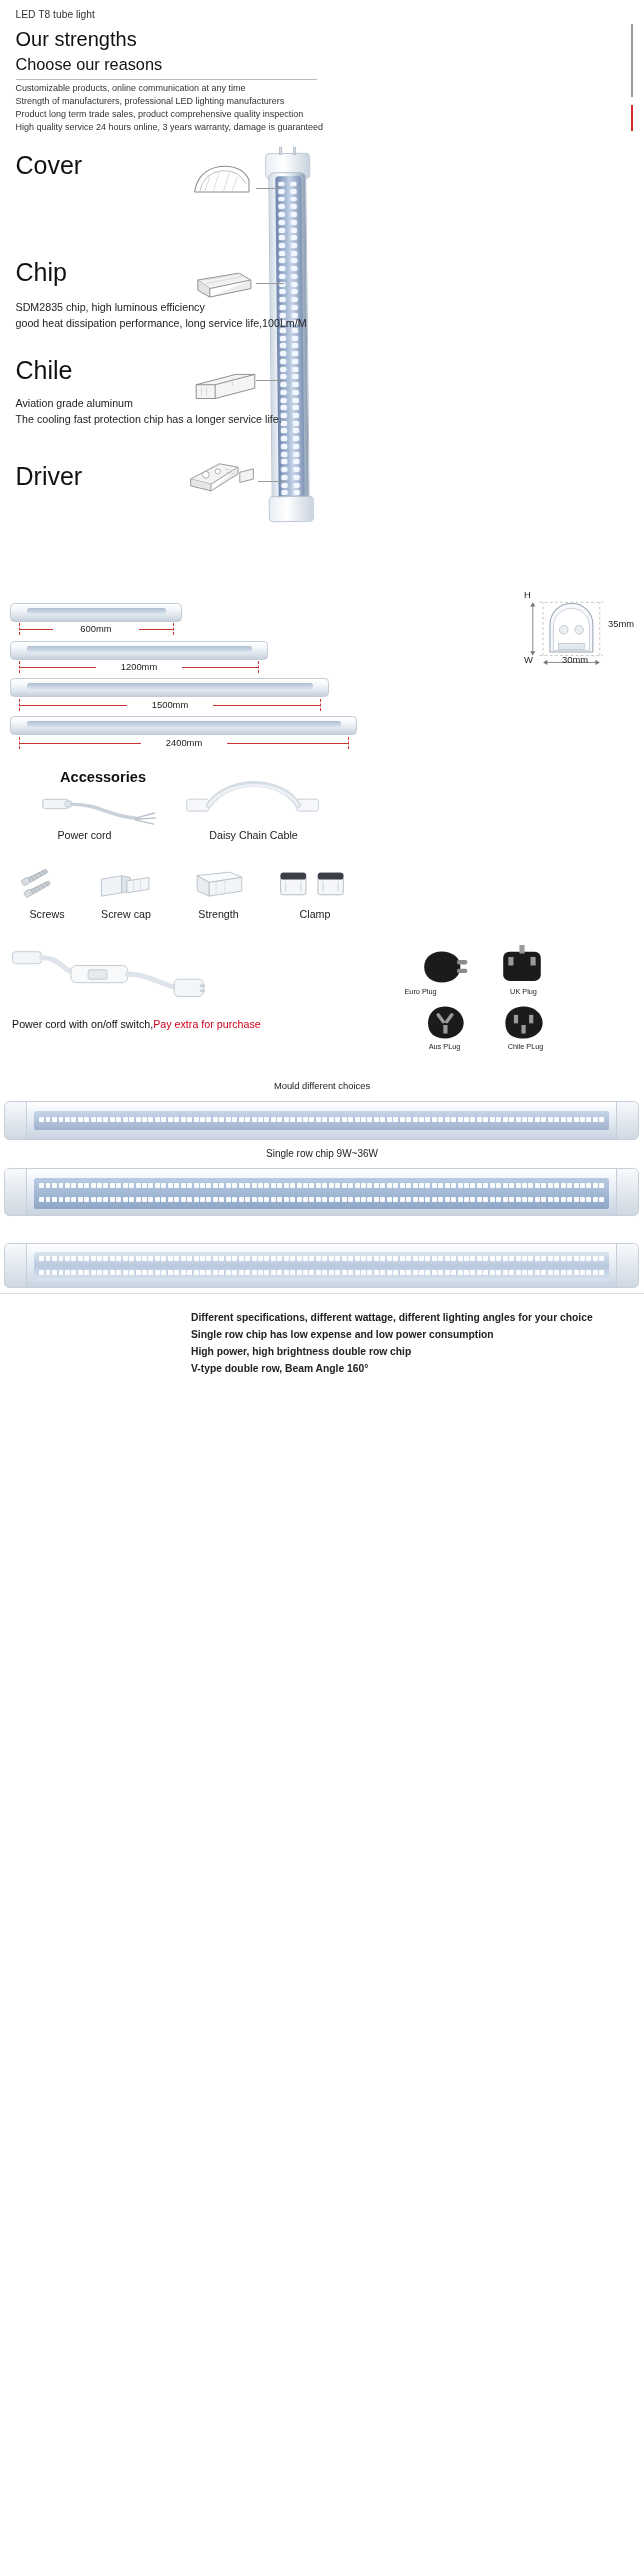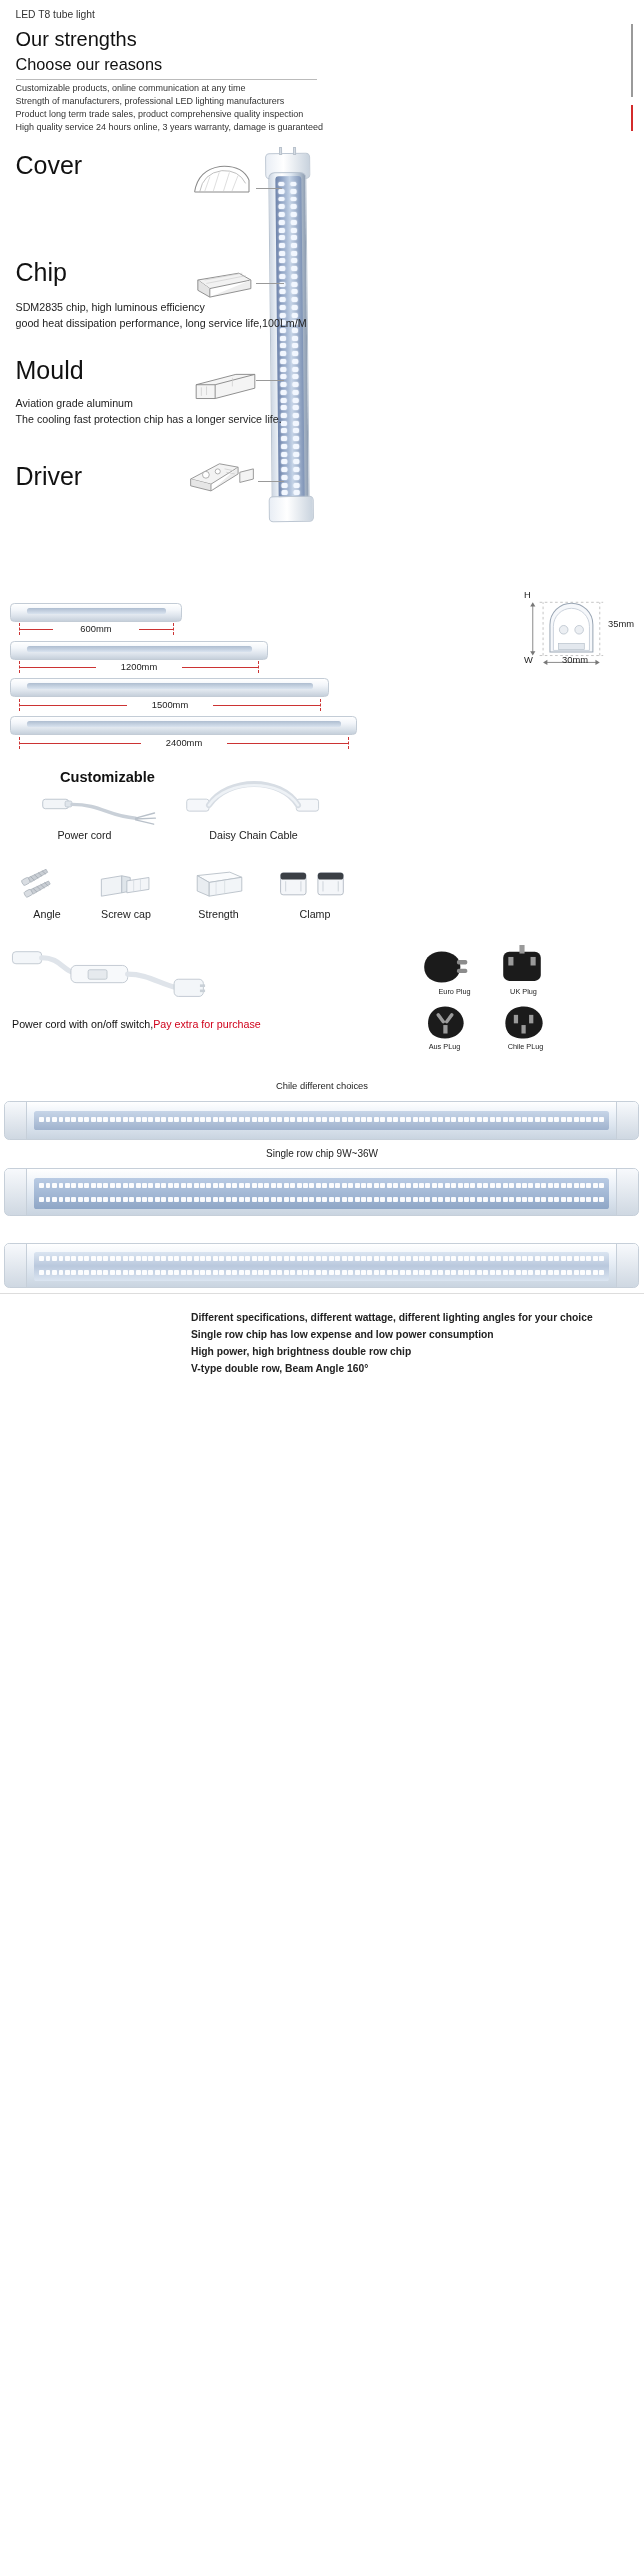--- a/index.html
+++ b/index.html
@@ -301,21 +301,21 @@
   <div class="sketch" style="left:191px; top:268px;">
     <svg width="65" height="36" viewBox="0 0 76 42">
       <path d="M8 14 L56 6 L70 14 L22 24 Z" fill="#f2f2f2" stroke="#8a8a8a" stroke-width="1.1"></path>
       <path d="M8 14 L8 26 L22 34 L22 24" fill="#e4e4e4" stroke="#8a8a8a" stroke-width="1.1"></path>
       <path d="M22 34 L70 24 L70 14" fill="#ededed" stroke="#8a8a8a" stroke-width="1.1"></path>
       <path d="M16 14 L60 6 M18 18 L64 9" stroke="#c9c9c9" stroke-width=".7"></path>
     </svg>
   </div>
   <div class="lead-line" style="left:256px; top:283px; width:27.5px;"></div>
 
-  <div class="feat-title" style="left:15.5px; top:356px;">Mould</div>
+  <div class="feat-title" style="left:15.5px; top:356px;">Chile</div>
   <div class="feat-text" style="left:15.5px; top:395px;">
     <div>Aviation grade aluminum</div>
     <div>The cooling fast protection chip has a longer service life.</div>
   </div>
   <div class="sketch" style="left:191px; top:364px;">
     <svg width="69" height="38" viewBox="0 0 80 44">
       <path d="M6 24 L52 12 L74 12 L74 28 L28 40 L6 40 Z" fill="#f4f4f4" stroke="#8a8a8a" stroke-width="1.1"></path>
       <path d="M6 24 L28 24 L28 40" fill="none" stroke="#8a8a8a" stroke-width="1.1"></path>
       <path d="M28 24 L74 12" fill="none" stroke="#8a8a8a" stroke-width="1.1"></path>
       <path d="M12 27 L12 37 M18 26 L18 36 M48 16 L48 26" stroke="#cacaca" stroke-width=".8"></path>
@@ -382,21 +382,21 @@
       <path d="M24 82 L86 82" stroke="#777" stroke-width="1"></path>
       <path d="M27 79 L22 82 L27 85" fill="#777"></path>
       <path d="M83 79 L88 82 L83 85" fill="#777"></path>
     </svg>
     <div style="position:absolute; left:0px; top:-3.4px; font-size:9.4px;">H</div>
     <div style="position:absolute; left:0px; top:62px; font-size:9.4px;">W</div>
     <div style="position:absolute; left:84px; top:26px; font-size:9.4px;">35mm</div>
     <div style="position:absolute; left:38px; top:62px; font-size:9.4px;">30mm</div>
   </div>
 
-  <div class="acc-title">Customizable</div>
+  <div class="acc-title">Accessories</div>
 
   <div class="sketch" style="left:41px; top:794px;">
     <svg width="129" height="38" viewBox="0 0 150 44">
       <rect x="2" y="6" width="30" height="11" rx="3" fill="#f2f5f8" stroke="#b7c0ca" stroke-width="1"></rect>
       <rect x="28" y="8" width="8" height="7" rx="2" fill="#dfe5eb" stroke="#b7c0ca" stroke-width=".8"></rect>
       <path d="M36 12 C70 12 78 26 110 28" fill="none" stroke="#c9d0d8" stroke-width="4" stroke-linecap="round"></path>
       <path d="M110 28 L132 22 M110 29 L133 28 M110 30 L131 35" stroke="#b9c1ca" stroke-width="1.6" stroke-linecap="round"></path>
     </svg>
   </div>
   <div class="acc-label" style="left:33px; top:829px; width:103px;">Power cord</div>
@@ -418,21 +418,21 @@
         <path d="M17 11 L40 12 L40 16 L17 17 Z" fill="#c9ced4" stroke="#a8afb7" stroke-width=".8"></path>
         <path d="M20 11 L22 17 M25 11 L27 17 M30 11 L32 17 M35 11 L37 17" stroke="#9aa1a9" stroke-width=".7"></path>
       </g>
       <g transform="rotate(-28 22 32)">
         <rect x="10" y="24" width="9" height="7" rx="2" fill="#d9dde2" stroke="#a8afb7" stroke-width=".8"></rect>
         <path d="M19 25 L42 26 L42 30 L19 31 Z" fill="#c9ced4" stroke="#a8afb7" stroke-width=".8"></path>
         <path d="M22 25 L24 31 M27 25 L29 31 M32 25 L34 31 M37 25 L39 31" stroke="#9aa1a9" stroke-width=".7"></path>
       </g>
     </svg>
   </div>
-  <div class="acc-label" style="left:0px; top:908px; width:94px;">Angle</div>
+  <div class="acc-label" style="left:0px; top:908px; width:94px;">Screws</div>
 
   <div class="sketch" style="left:96px; top:869px;">
     <svg width="60" height="34" viewBox="0 0 70 40">
       <path d="M6 12 L30 8 L30 28 L6 32 Z" fill="#f0f3f6" stroke="#b4bcc5" stroke-width="1"></path>
       <path d="M30 8 L40 10 L40 26 L30 28 Z" fill="#dfe5ea" stroke="#b4bcc5" stroke-width="1"></path>
       <path d="M36 14 L62 10 L62 24 L36 28 Z" fill="#f3f5f8" stroke="#b4bcc5" stroke-width="1"></path>
       <path d="M44 12 L44 26 M52 11 L52 25" stroke="#cfd5db" stroke-width=".8"></path>
     </svg>
   </div>
   <div class="acc-label" style="left:79px; top:908px; width:94px;">Screw cap</div>
@@ -472,21 +472,21 @@
     </svg>
   </div>
 
   <div class="sketch" style="left:419px; top:948px;">
     <svg width="50" height="38" viewBox="0 0 58 44">
       <path d="M6 22 C6 10 16 4 26 4 C40 4 48 12 48 22 C48 32 40 40 26 40 C16 40 6 34 6 22 Z" fill="#1b1b1b"></path>
       <rect x="44" y="14" width="12" height="5" rx="2" fill="#8c8c8c"></rect>
       <rect x="44" y="24" width="12" height="5" rx="2" fill="#8c8c8c"></rect>
     </svg>
   </div>
-  <div class="plug-label" style="left:420px; top:987px; width:69px;">Euro Plug</div>
+  <div class="plug-label" style="left:386px; top:987px; width:69px;">Euro Plug</div>
 
   <div class="sketch" style="left:496px; top:945px;">
     <svg width="52" height="41" viewBox="0 0 60 48">
       <rect x="8" y="8" width="44" height="34" rx="7" fill="#1b1b1b"></rect>
       <rect x="27" y="0" width="6" height="10" fill="#9a9a9a"></rect>
       <rect x="14" y="14" width="6" height="10" fill="#9a9a9a"></rect>
       <rect x="40" y="14" width="6" height="10" fill="#9a9a9a"></rect>
     </svg>
   </div>
   <div class="plug-label" style="left:489px; top:987px; width:69px;">UK Plug</div>
@@ -507,21 +507,21 @@
       <rect x="36" y="14" width="5" height="10" fill="#9a9a9a"></rect>
       <rect x="27" y="26" width="5" height="10" fill="#9a9a9a"></rect>
     </svg>
   </div>
   <div class="plug-label" style="left:491px; top:1042px; width:69px;">Chile PLug</div>
 
   <div class="powercord-line" style="left:12px; top:1018px;">
     <span>Power cord with on/off switch,</span><span class="highlight-red">Pay extra for purchase</span>
   </div>
 
-  <div class="three-sub">Chile different choices</div>
+  <div class="three-sub">Mould different choices</div>
 
   <div class="wide-tube" style="top:1101px; height:39px;">
     <div class="wide-cap" style="left:0;"></div>
     <div class="wide-cap right"></div>
     <div class="wide-strip" style="top:9.4px; height:19px;"></div>
     <div class="led-row" id="ledrow1" style="left:34px; right:34px; top:14.6px;">
         <div class="led-sq" style="left: 0px;"></div>
         <div class="led-sq" style="left: 6.4px;"></div>
         <div class="led-sq" style="left: 13px;"></div>
         <div class="led-sq" style="left: 19.3px;"></div>

